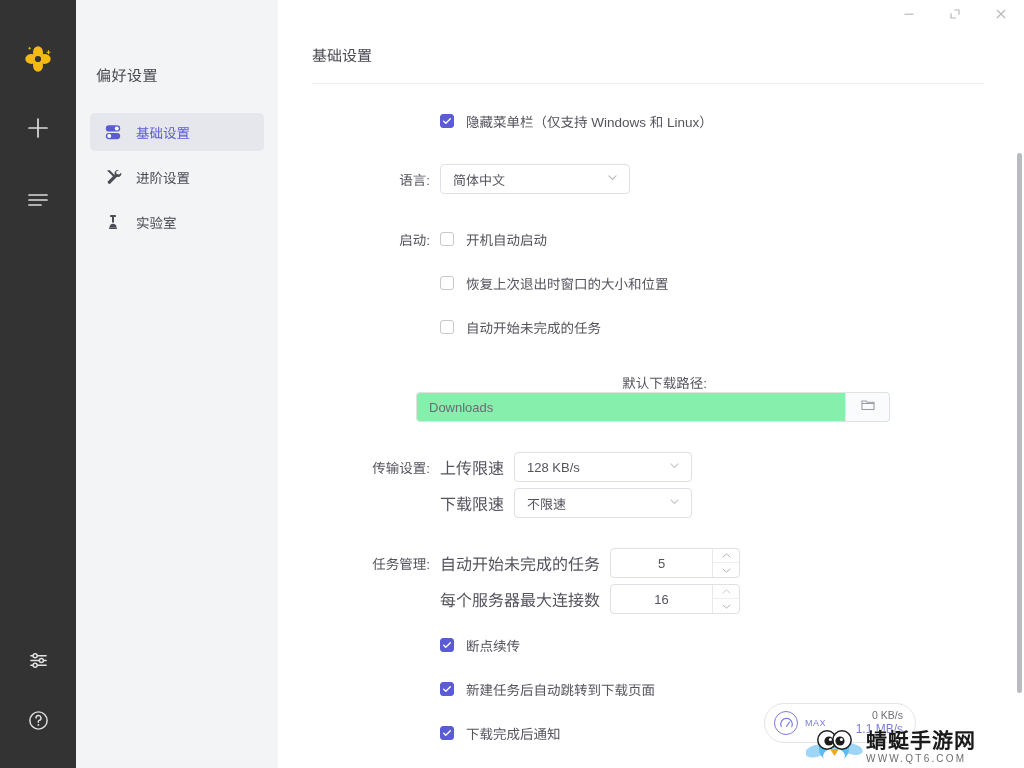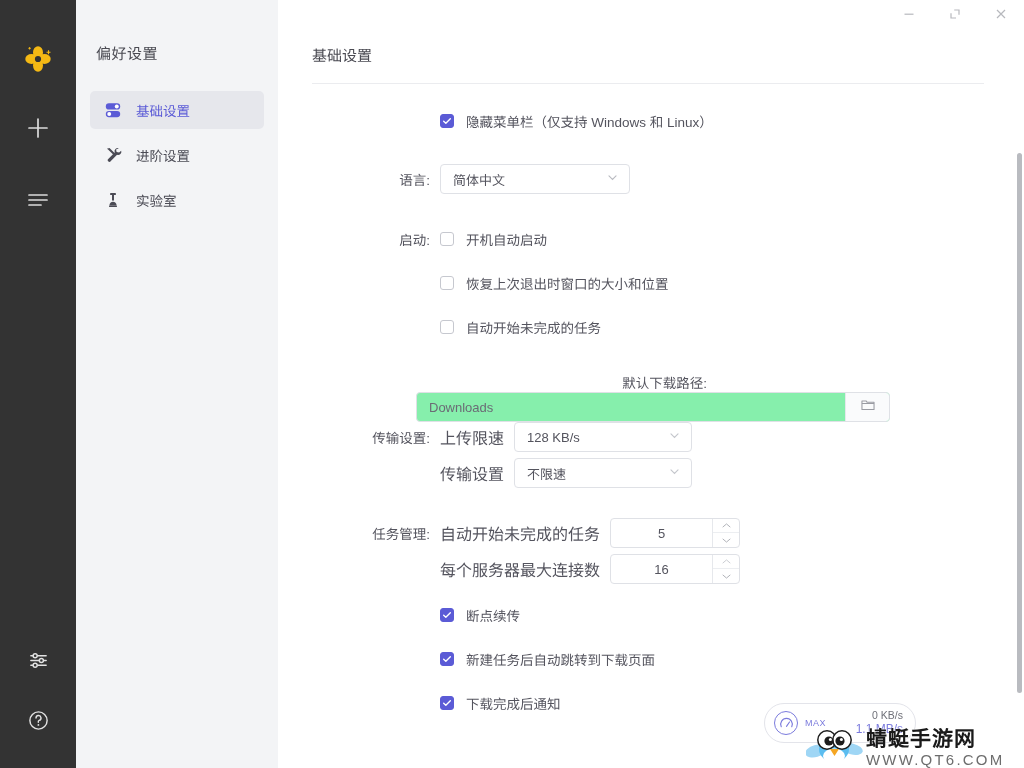--- a/index.html
+++ b/index.html
@@ -45,21 +45,21 @@
   .rail-spacer { flex: 1 1 auto; }
   .rail-btn.bottom { margin-top: 0; margin-bottom: 16px; }
   .rail-btn.bottom-last { margin-bottom: 24px; }
 
   
   .navpanel {
     width: 202px;
     flex: 0 0 202px;
     height: 768px;
     background: #f3f4f6;
-    padding-top: 42px;
+    padding-top: 64px;
   }
   .nav-title {
     font-size: 15px;
     color: #4a4a52;
     padding-left: 20px;
     margin-bottom: 28px;
     letter-spacing: .5px;
   }
   .nav-list { padding: 0 14px; }
   .nav-item {
@@ -315,21 +315,21 @@
   }
   .wm-text { margin-left: 2px; line-height: 1; }
   .wm-cn {
     font-size: 21px;
     font-weight: bold;
     color: #1a1a1a;
     letter-spacing: 1px;
     text-shadow: 0 0 2px #fff;
   }
   .wm-url {
-    font-size: 15px;
+    font-size: 10px;
     color: #6d6d6d;
     letter-spacing: 2.2px;
     margin-top: 3px;
   }
 </style>
 </head>
 <body>
 
 <div class="app">
 
@@ -519,36 +519,36 @@
             <span>
               <svg width="16" height="16" viewBox="0 0 18 18" fill="none" stroke="#9a9ca3" stroke-width="1.2">
                 <path d="M2.2 4.4 h4.6 l1.3 1.6 h7.7 v8.0 h-13.6 z" stroke-linejoin="round"></path>
                 <path d="M2.2 7.4 h13.6"></path>
               </svg>
             </span>
           </span>
         </div>
       </div>
 
-      <div class="row" style="">
+      <div class="row" style="margin-top:30px;">
         <div class="row-label lbl-w">传输设置:</div>
         <span class="inline-lbl">上传限速</span>
         <div class="select sel-speed">
           <span class="sel-val">128 KB/s</span>
           <span class="chev">
             <svg width="13" height="13" viewBox="0 0 14 14">
                 <path d="M3.2 5.2 L7 9 L10.8 5.2" stroke="#c4c6cc" stroke-width="1.2" fill="none" stroke-linecap="round"></path>
               </svg>
           </span>
         </div>
       </div>
 
       <div class="row" style="margin-top:6px;">
         <div class="lbl-w"></div>
-        <span class="inline-lbl">传输设置</span>
+        <span class="inline-lbl">下载限速</span>
         <div class="select sel-speed">
           <span class="sel-val">不限速</span>
           <span class="chev">
             <svg width="13" height="13" viewBox="0 0 14 14">
                 <path d="M3.2 5.2 L7 9 L10.8 5.2" stroke="#c4c6cc" stroke-width="1.2" fill="none" stroke-linecap="round"></path>
               </svg>
           </span>
         </div>
       </div>
 

